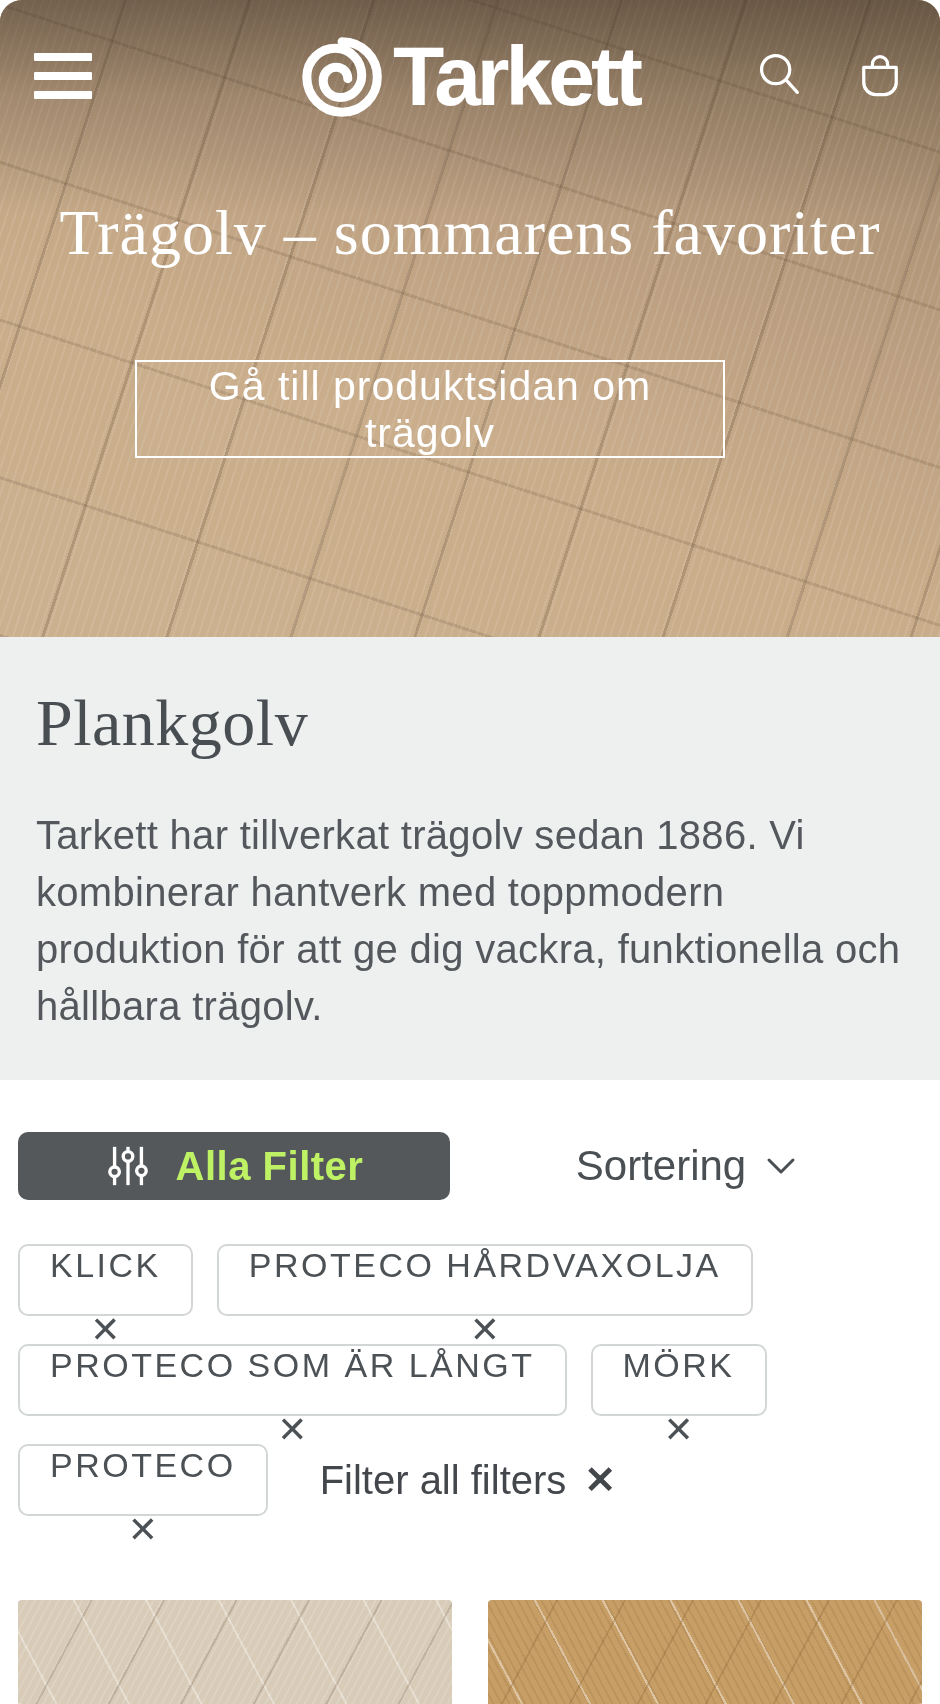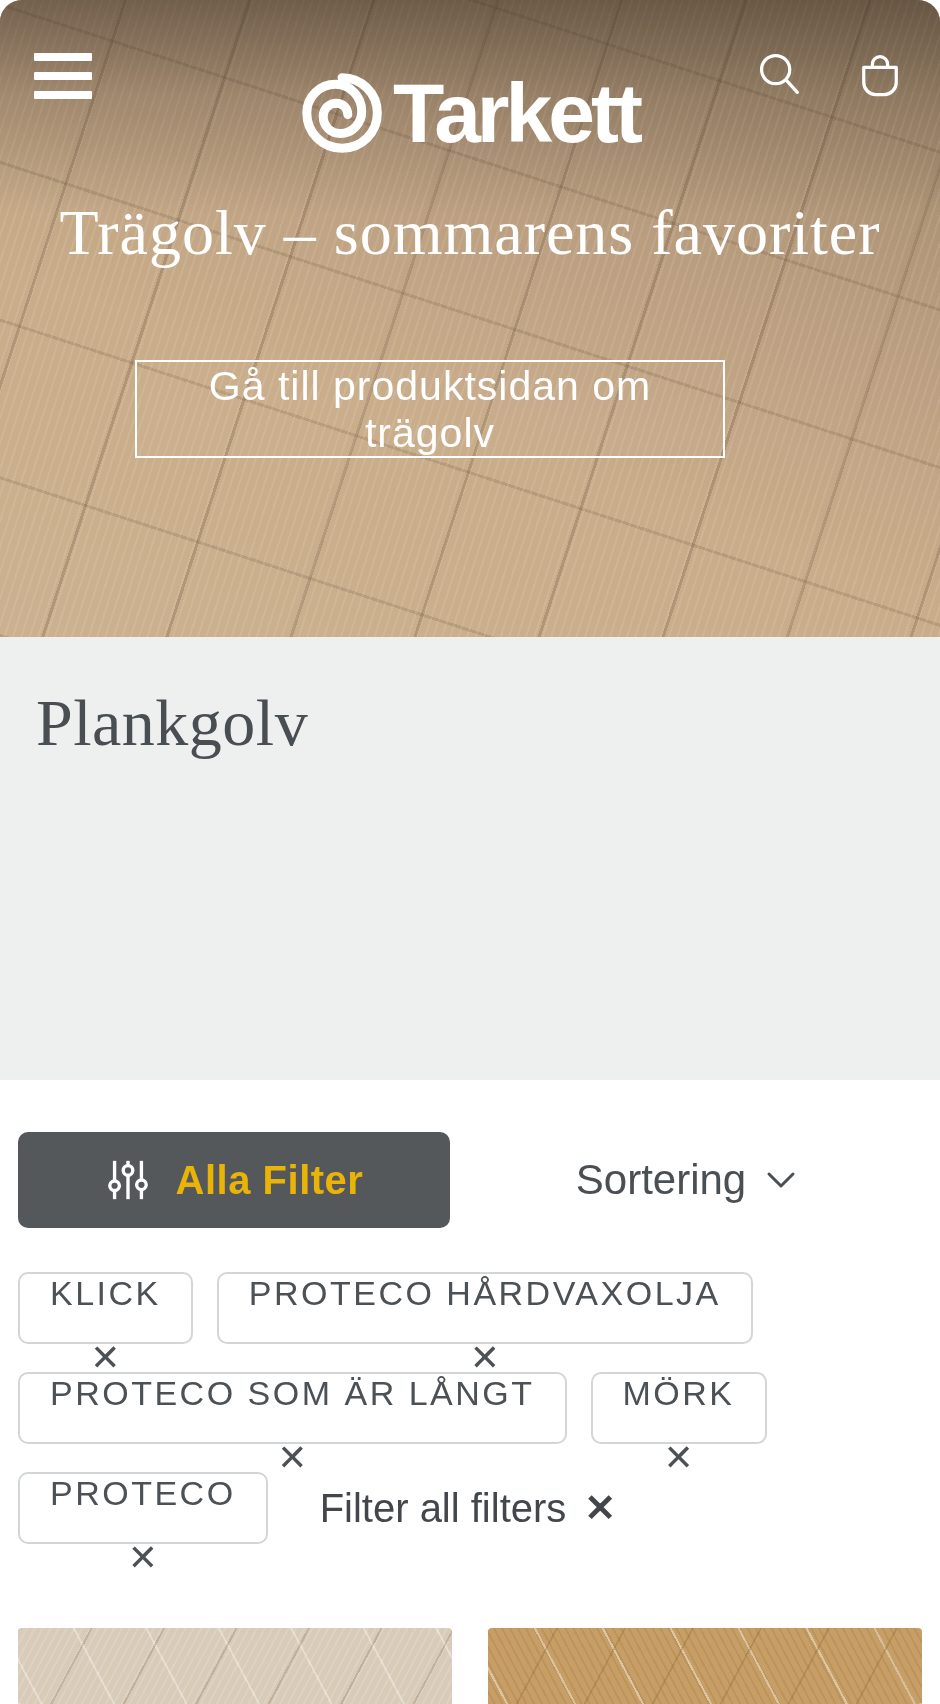--- a/index.html
+++ b/index.html
@@ -26,21 +26,21 @@
     pointer-events:none;
   }
   .topbar{
     position:absolute;top:36px;left:0;right:0;height:80px;
     display:flex;align-items:center;padding:0 34px;z-index:3;
   }
   .menu-btn{background:none;border:none;padding:0;cursor:pointer;width:58px;display:flex;flex-direction:column;gap:11px;}
   .menu-btn span{display:block;height:8px;background:#fff;border-radius:1px;}
   .logo{
     position:absolute;left:50%;top:50%;transform:translate(-50%,-50%);
-    display:flex;align-items:center;gap:10px;text-decoration:none;margin-top:37px;
+    display:flex;align-items:flex-end;gap:10px;text-decoration:none;
   }
   .logo-word{
     color:#fff;font-size:84px;font-weight:700;letter-spacing:-4px;line-height:1;
     font-family:"Liberation Sans",sans-serif;
   }
   .right-icons{margin-left:auto;display:flex;align-items:center;gap:48px;}
   .icon-btn{background:none;border:none;padding:0;cursor:pointer;display:block;}
 
   .hero-title{
     position:absolute;left:0;right:0;top:196px;margin:0;text-align:center;z-index:2;
@@ -59,22 +59,22 @@
     font-weight:400;font-size:66px;letter-spacing:0.5px;
   }
   .intro p{
     margin:0;max-width:872px;color:#54585d;font-size:40px;line-height:57px;letter-spacing:0.3px;
   }
 
   
   .filters{padding:52px 18px 0;background:#fff;}
   .filter-row{display:flex;align-items:center;}
   .btn-all-filters{
-    width:432px;height:96px;background:#54585b;border:none;border-radius:10px;cursor:pointer;
-    color:#eab308;font-size:40px;font-weight:700;letter-spacing:0.5px;
+    width:432px;height:68px;background:#54585b;border:none;border-radius:10px;cursor:pointer;
+    color:#bef264;font-size:40px;font-weight:700;letter-spacing:0.5px;
     display:flex;align-items:center;justify-content:center;gap:25px;
     font-family:"Liberation Sans",sans-serif;
   }
   .sort{
     flex:1;display:flex;align-items:center;justify-content:center;gap:20px;
     background:none;border:none;cursor:pointer;color:#4a4f54;font-size:42px;
     font-family:"Liberation Sans",sans-serif;
   }
   .chips{display:flex;flex-wrap:wrap;align-items:center;gap:28px 24px;margin-top:44px;}
   .chip{
@@ -143,20 +143,21 @@
         </button>
       </div>
     </div>
 
     <h2 class="hero-title">Trägolv – sommarens favoriter</h2>
     <button class="hero-cta">Gå till produktsidan om trägolv</button>
   </header>
 
   <section class="intro">
     <h1>Plankgolv</h1>
+    <p>Tarkett har tillverkat trägolv sedan 1886. Vi kombinerar hantverk med toppmodern produktion för att ge dig vackra, funktionella och hållbara trägolv.</p>
   </section>
 
   <section class="filters">
     <div class="filter-row">
       <button class="btn-all-filters">
         <svg width="46" height="46" viewBox="0 0 48 48">
           <line x1="10" y1="4" x2="10" y2="44" stroke="#ffffff" stroke-width="3.5"></line>
           <line x1="24" y1="4" x2="24" y2="44" stroke="#ffffff" stroke-width="3.5"></line>
           <line x1="38" y1="4" x2="38" y2="44" stroke="#ffffff" stroke-width="3.5"></line>
           <circle cx="10" cy="30" r="5" fill="#54585b" stroke="#ffffff" stroke-width="3.5"></circle>

